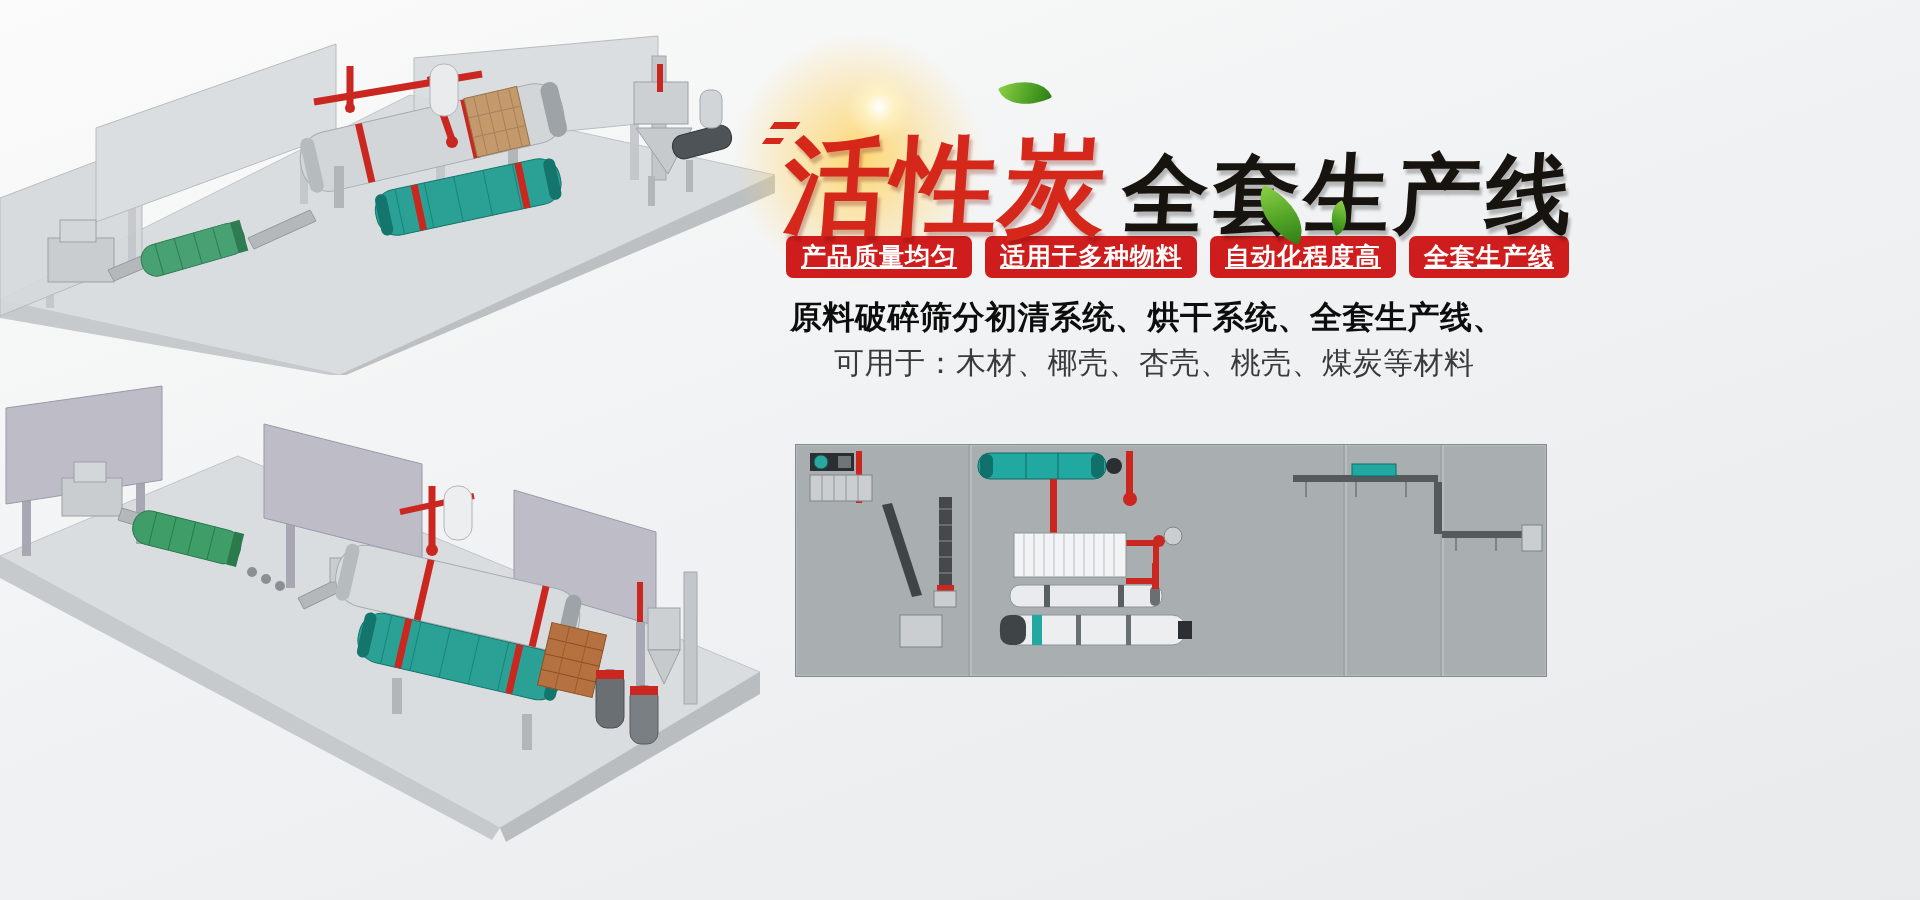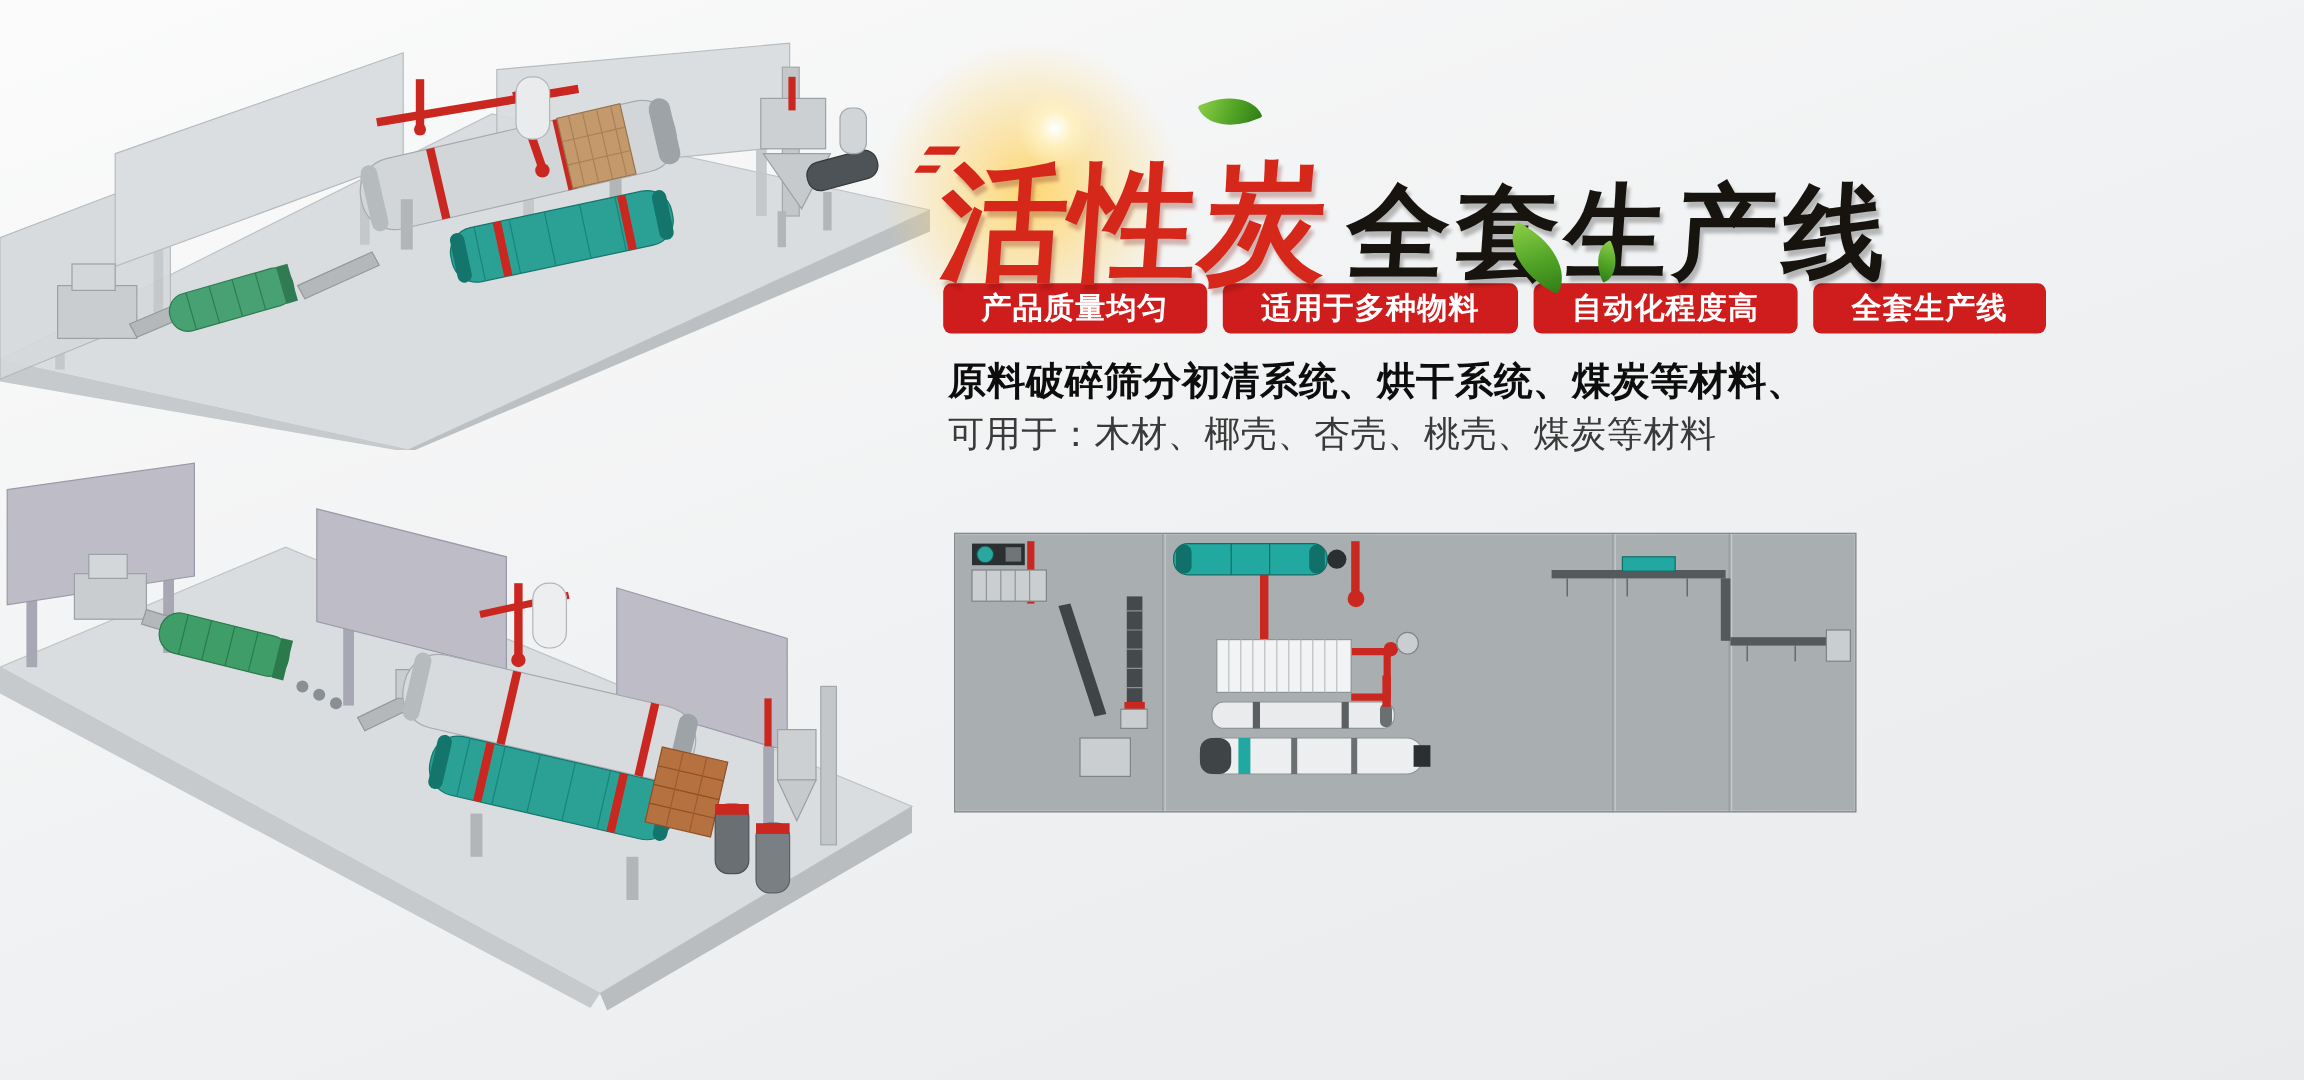--- a/index.html
+++ b/index.html
@@ -57,31 +57,31 @@
   .leaf2 { left:468px; top:112px; width:58px; height:38px; transform:rotate(28deg); }
   .leaf3 { left:540px; top:124px; width:30px; height:20px; transform:rotate(66deg); }
 
   .badges {
     position:absolute; left:6px; top:236px;
     display:flex; gap:13px; white-space:nowrap;
   }
   .badge {
     background:#cf1d1d; color:#ffffff;
     font-size:25px; font-weight:bold; letter-spacing:1px;
-    padding:8px 32px 9px; border-radius:7px; line-height:1;
+    padding:8px 15px 9px; border-radius:7px; line-height:1;text-decoration:underline;
   }
 
   .desc { position:absolute; left:10px; top:297px; width:770px; }
   .desc .bold-line {
     font-size:32px; font-weight:800; color:#0d0d0d;
     letter-spacing:0.5px; line-height:40px;
   }
   .desc .normal-line {
     font-size:30px; font-weight:400; color:#3a3a3a;
-    letter-spacing:0.5px; line-height:38px; margin-top:7px;
+    letter-spacing:0.5px; line-height:38px; margin-top:7px;margin-left:44px;
   }
 
   .schematic {
     position:absolute; left:15px; top:444px; width:752px; height:233px;
     background:#a9aeb0; border:1px solid #868b8d;
     box-shadow:inset 0 0 0 1px #b4b9bb;
   }
   .schematic svg { display:block; }
 </style>
 </head>
@@ -299,21 +299,21 @@
     </div>
 
     <div class="badges">
       <span class="badge">产品质量均匀</span>
       <span class="badge">适用于多种物料</span>
       <span class="badge">自动化程度高</span>
       <span class="badge">全套生产线</span>
     </div>
 
     <div class="desc">
-      <p class="bold-line">原料破碎筛分初清系统、烘干系统、煤炭等材料、</p>
+      <p class="bold-line">原料破碎筛分初清系统、烘干系统、全套生产线、</p>
       <p class="normal-line">可用于：木材、椰壳、杏壳、桃壳、煤炭等材料</p>
     </div>
 
     <div class="schematic">
       <svg width="750" height="231" viewBox="0 0 750 231">
 
         <g>
           <line x1="173" y1="0" x2="173" y2="231" stroke="#969b9e"></line>
           <line x1="175" y1="0" x2="175" y2="231" stroke="#c6cacc"></line>
           <line x1="548" y1="0" x2="548" y2="231" stroke="#969b9e"></line>

